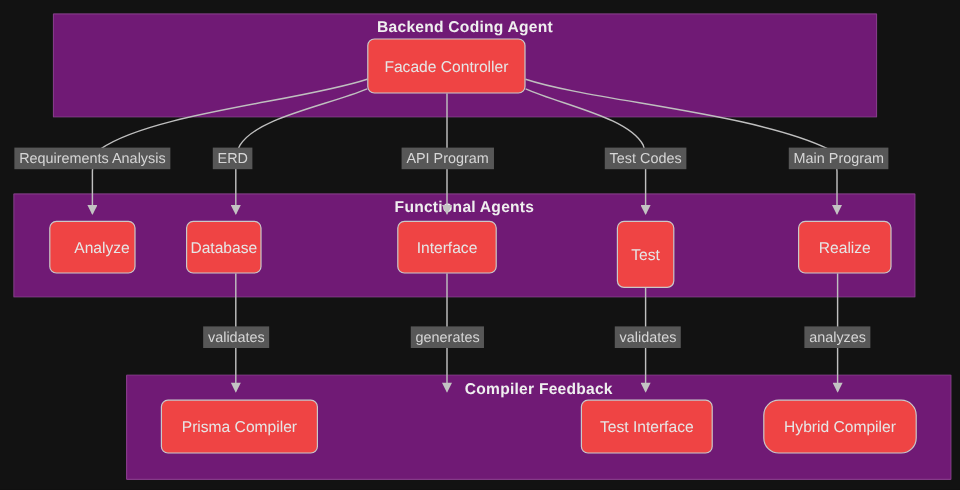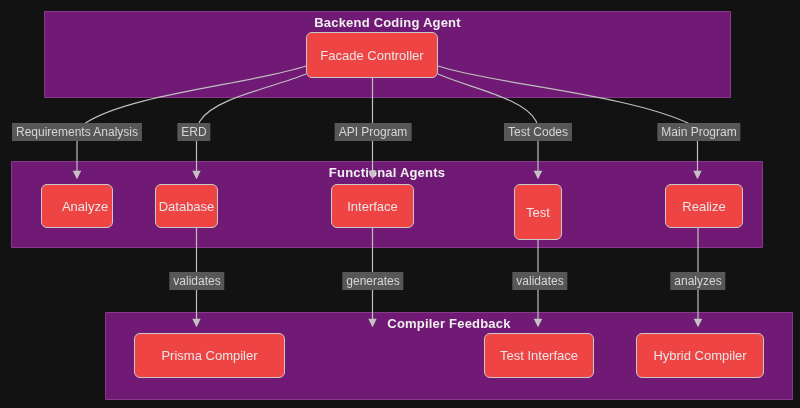--- a/index.html
+++ b/index.html
@@ -105,17 +105,17 @@
   <div class="edge-label" style="left:698px; top:281px;">analyzes</div>
 
   <div class="node" style="left:306px; top:32px; width:132px; height:46px;">Facade Controller</div>
 
   <div class="node" style="left:41px; top:184px; width:72px; height:44px;padding-left:16px;">Analyze</div>
   <div class="node" style="left:155px; top:184px; width:63px; height:44px;">Database</div>
   <div class="node" style="left:331px; top:184px; width:83px; height:44px;">Interface</div>
   <div class="node" style="left:514px; top:184px; width:48px; height:56px;">Test</div>
   <div class="node" style="left:665px; top:184px; width:78px; height:44px;">Realize</div>
 
-  <div class="node" style="left:134px; top:333px; width:151px; height:45px;">Prisma Compiler</div>
+  <div class="node" style="left:134px; top:333px; width:131px; height:45px;">Prisma Compiler</div>
   <div class="node" style="left:484px; top:333px; width:110px; height:45px;">Test Interface</div>
-  <div class="node" style="left:636px; top:333px; width:128px; height:45px;">Hybrid Compiler</div>
+  <div class="node" style="left:636px; top:333px; width:128px; height:45px;border-radius:13px;">Hybrid Compiler</div>
 
 </div>
 
 </body></html>

